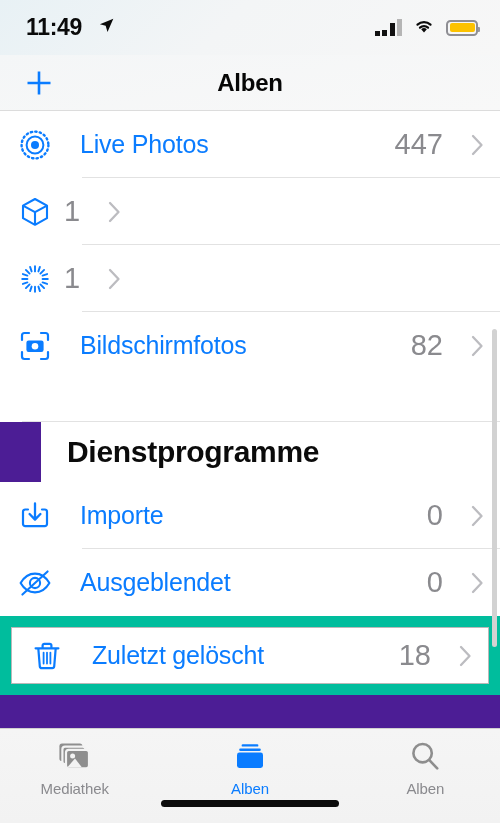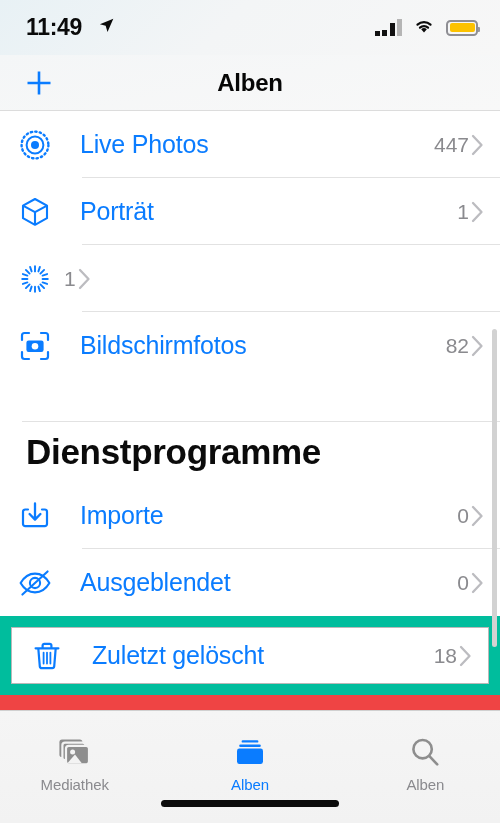--- a/index.html
+++ b/index.html
@@ -67,21 +67,21 @@
     cursor:pointer;
   }
   .nav-title {
     width:100%; text-align:center;
     font-size:24px; font-weight:bold; color:#060606;
     letter-spacing:-0.2px;
   }
 
   
   .list {
-    flex:1 1 auto; background:#ef4444;
+    flex:1 1 auto; background:#4c1d95;
     position:relative; overflow:hidden;
   }
   .top-rule {
     position:absolute; left:82px; right:0; top:0;
     height:1px; background:#d6d6d6;
   }
   .row {
     height:67px; display:flex; align-items:center;
     padding-left:18px; padding-right:16px;
     position:relative; cursor:pointer; background:#fff;
@@ -93,35 +93,35 @@
   .row.nolinе::after { display:none; }
   .row-icon {
     width:46px; flex:0 0 46px;
     display:flex; align-items:center; justify-content:flex-start;
   }
   .row-label {
     flex:1 1 auto; font-size:25px; color:#0a7cff;
     letter-spacing:-0.2px; margin-left:16px;
   }
   .row-count {
-    font-size:21px; color:#8a8a8e; margin-right:2px;
+    font-size:29px; color:#8a8a8e; margin-right:28px;
   }
   .chev { flex:0 0 auto; display:flex; align-items:center; }
 
   
   .section-gap { height:43px; background:#ffffff; position:relative; }
   .section-gap::after {
     content:""; position:absolute; left:22px; right:0; bottom:0;
     height:1px; background:#e2e2e2;
   }
   .section-title {
     height:60px; display:flex; align-items:center;
     padding-left:26px;
-    font-size:35px; font-weight:bold; color:#0b0b0b;
-    letter-spacing:-0.3px; background:#fff;
+    font-size:30px; font-weight:bold; color:#0b0b0b;
+    letter-spacing:-0.3px; background:#fff;margin-left:41px;
   }
 
   
   .highlight-wrap {
     position:relative;
     border:11px solid #00bd9d;
     background:#00bd9d;
     margin:0;
   }
   .highlight-wrap .row { border:1px solid #b9b9b9; height:57px; }
@@ -129,25 +129,25 @@
 
   
   .scrollbar {
     position:absolute; right:3px; top:218px;
     width:5px; height:318px;
     background:#d2d2d2; border-radius:3px;
   }
 
   
   .tabbar {
-    flex:0 0 auto; height:113px;
+    flex:0 0 auto; height:95px;
     background:linear-gradient(180deg,#f5f5f5 0%,#f2f2f2 100%);
     border-top:1px solid #d0d0d0;
     display:flex; align-items:flex-start;
-    padding-top:24px;
+    padding-top:10px;
     position:relative;
     gap:26px;
   }
   .tab {
     flex:1 1 0; display:flex; flex-direction:column;
     align-items:center; gap:7px; cursor:pointer;
   }
   .tab-ico { height:34px; display:flex; align-items:center; justify-content:center; }
   .tab-label { font-size:15px; color:#8a8a8e; letter-spacing:-0.1px; }
   .tab.active .tab-label { color:#0a7cff; }
@@ -220,21 +220,20 @@
       </span>
     </div>
 
     <div class="row">
       <span class="row-icon">
         <svg width="34" height="34" viewBox="0 0 34 34">
           <path d="M17 4 L29 10.6 V23.2 L17 29.8 L5 23.2 V10.6 Z" stroke="#0a7cff" stroke-width="2.1" fill="none" stroke-linejoin="round"></path>
           <path d="M5 10.6 L17 17.2 L29 10.6 M17 17.2 V29.8" stroke="#0a7cff" stroke-width="2.1" fill="none" stroke-linejoin="round"></path>
         </svg>
       </span>
-      <span class="row-label">Porträt</span>
       <span class="row-count">1</span>
       <span class="chev">
         <svg width="13" height="22" viewBox="0 0 13 22">
             <path d="M2 2 L10.5 11 L2 20" stroke="#bcbcc0" stroke-width="2.3" fill="none" stroke-linecap="round" stroke-linejoin="round"></path>
           </svg>
       </span>
     </div>
 
     <div class="row">
       <span class="row-icon">

